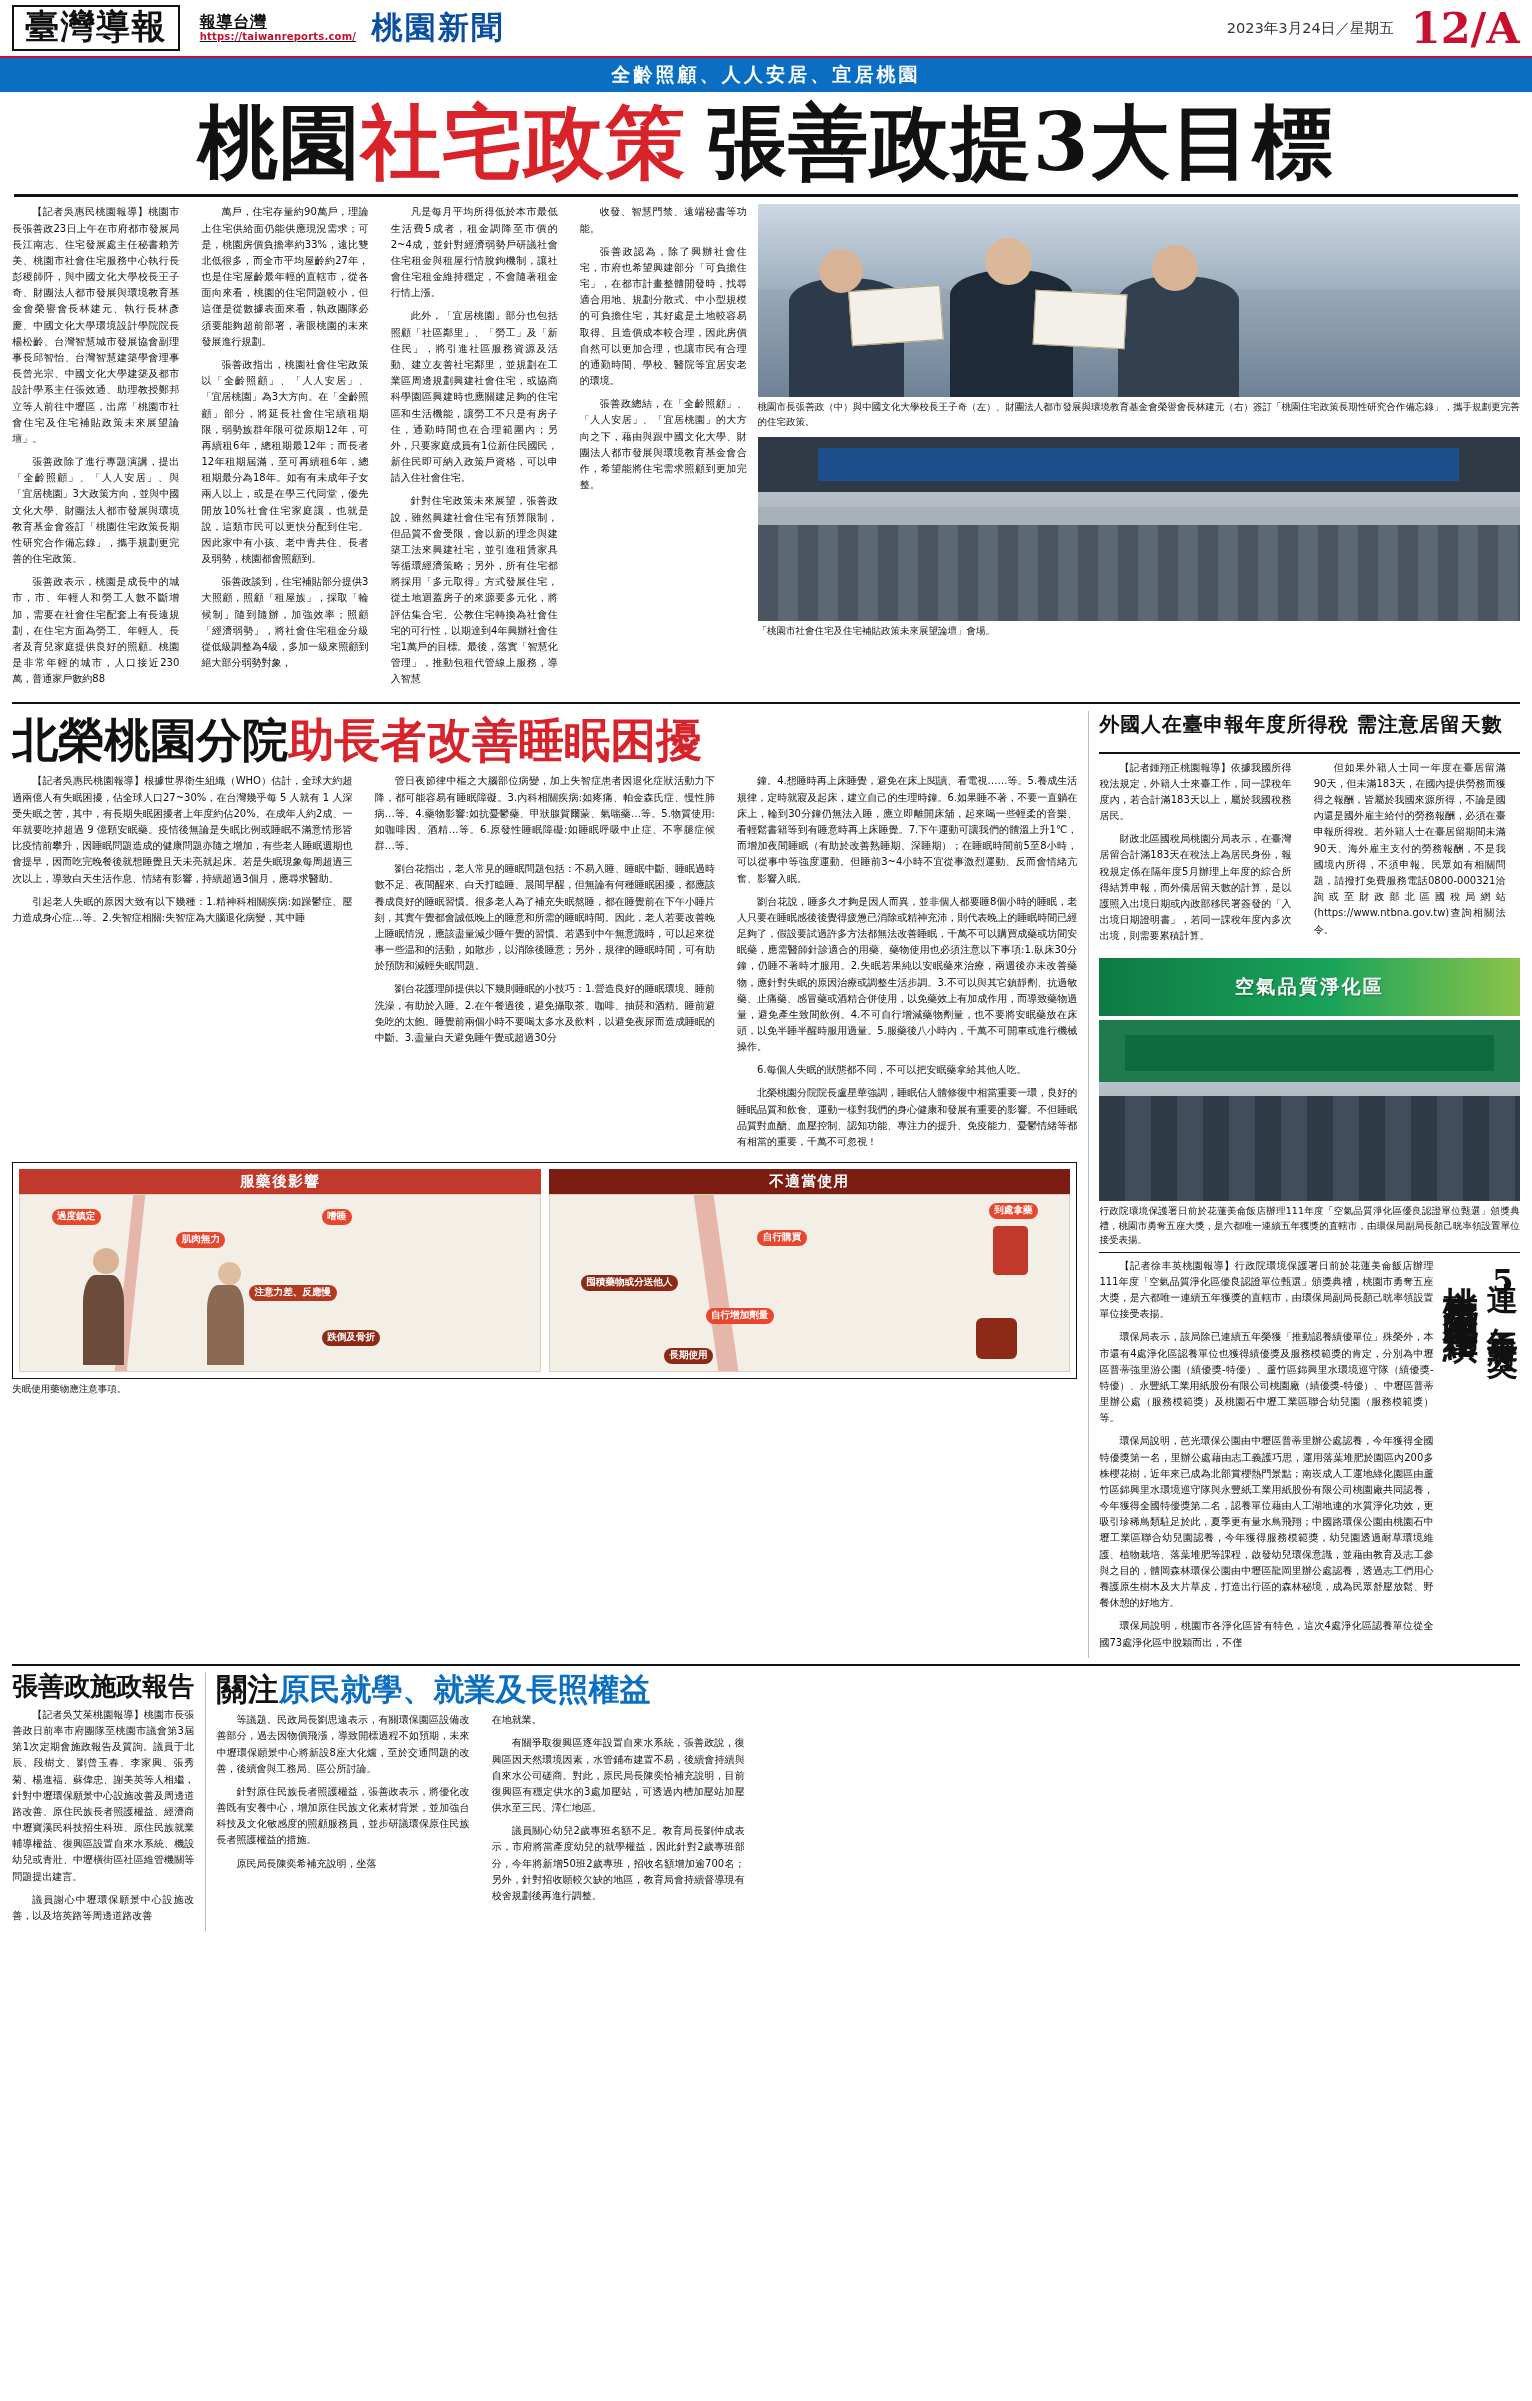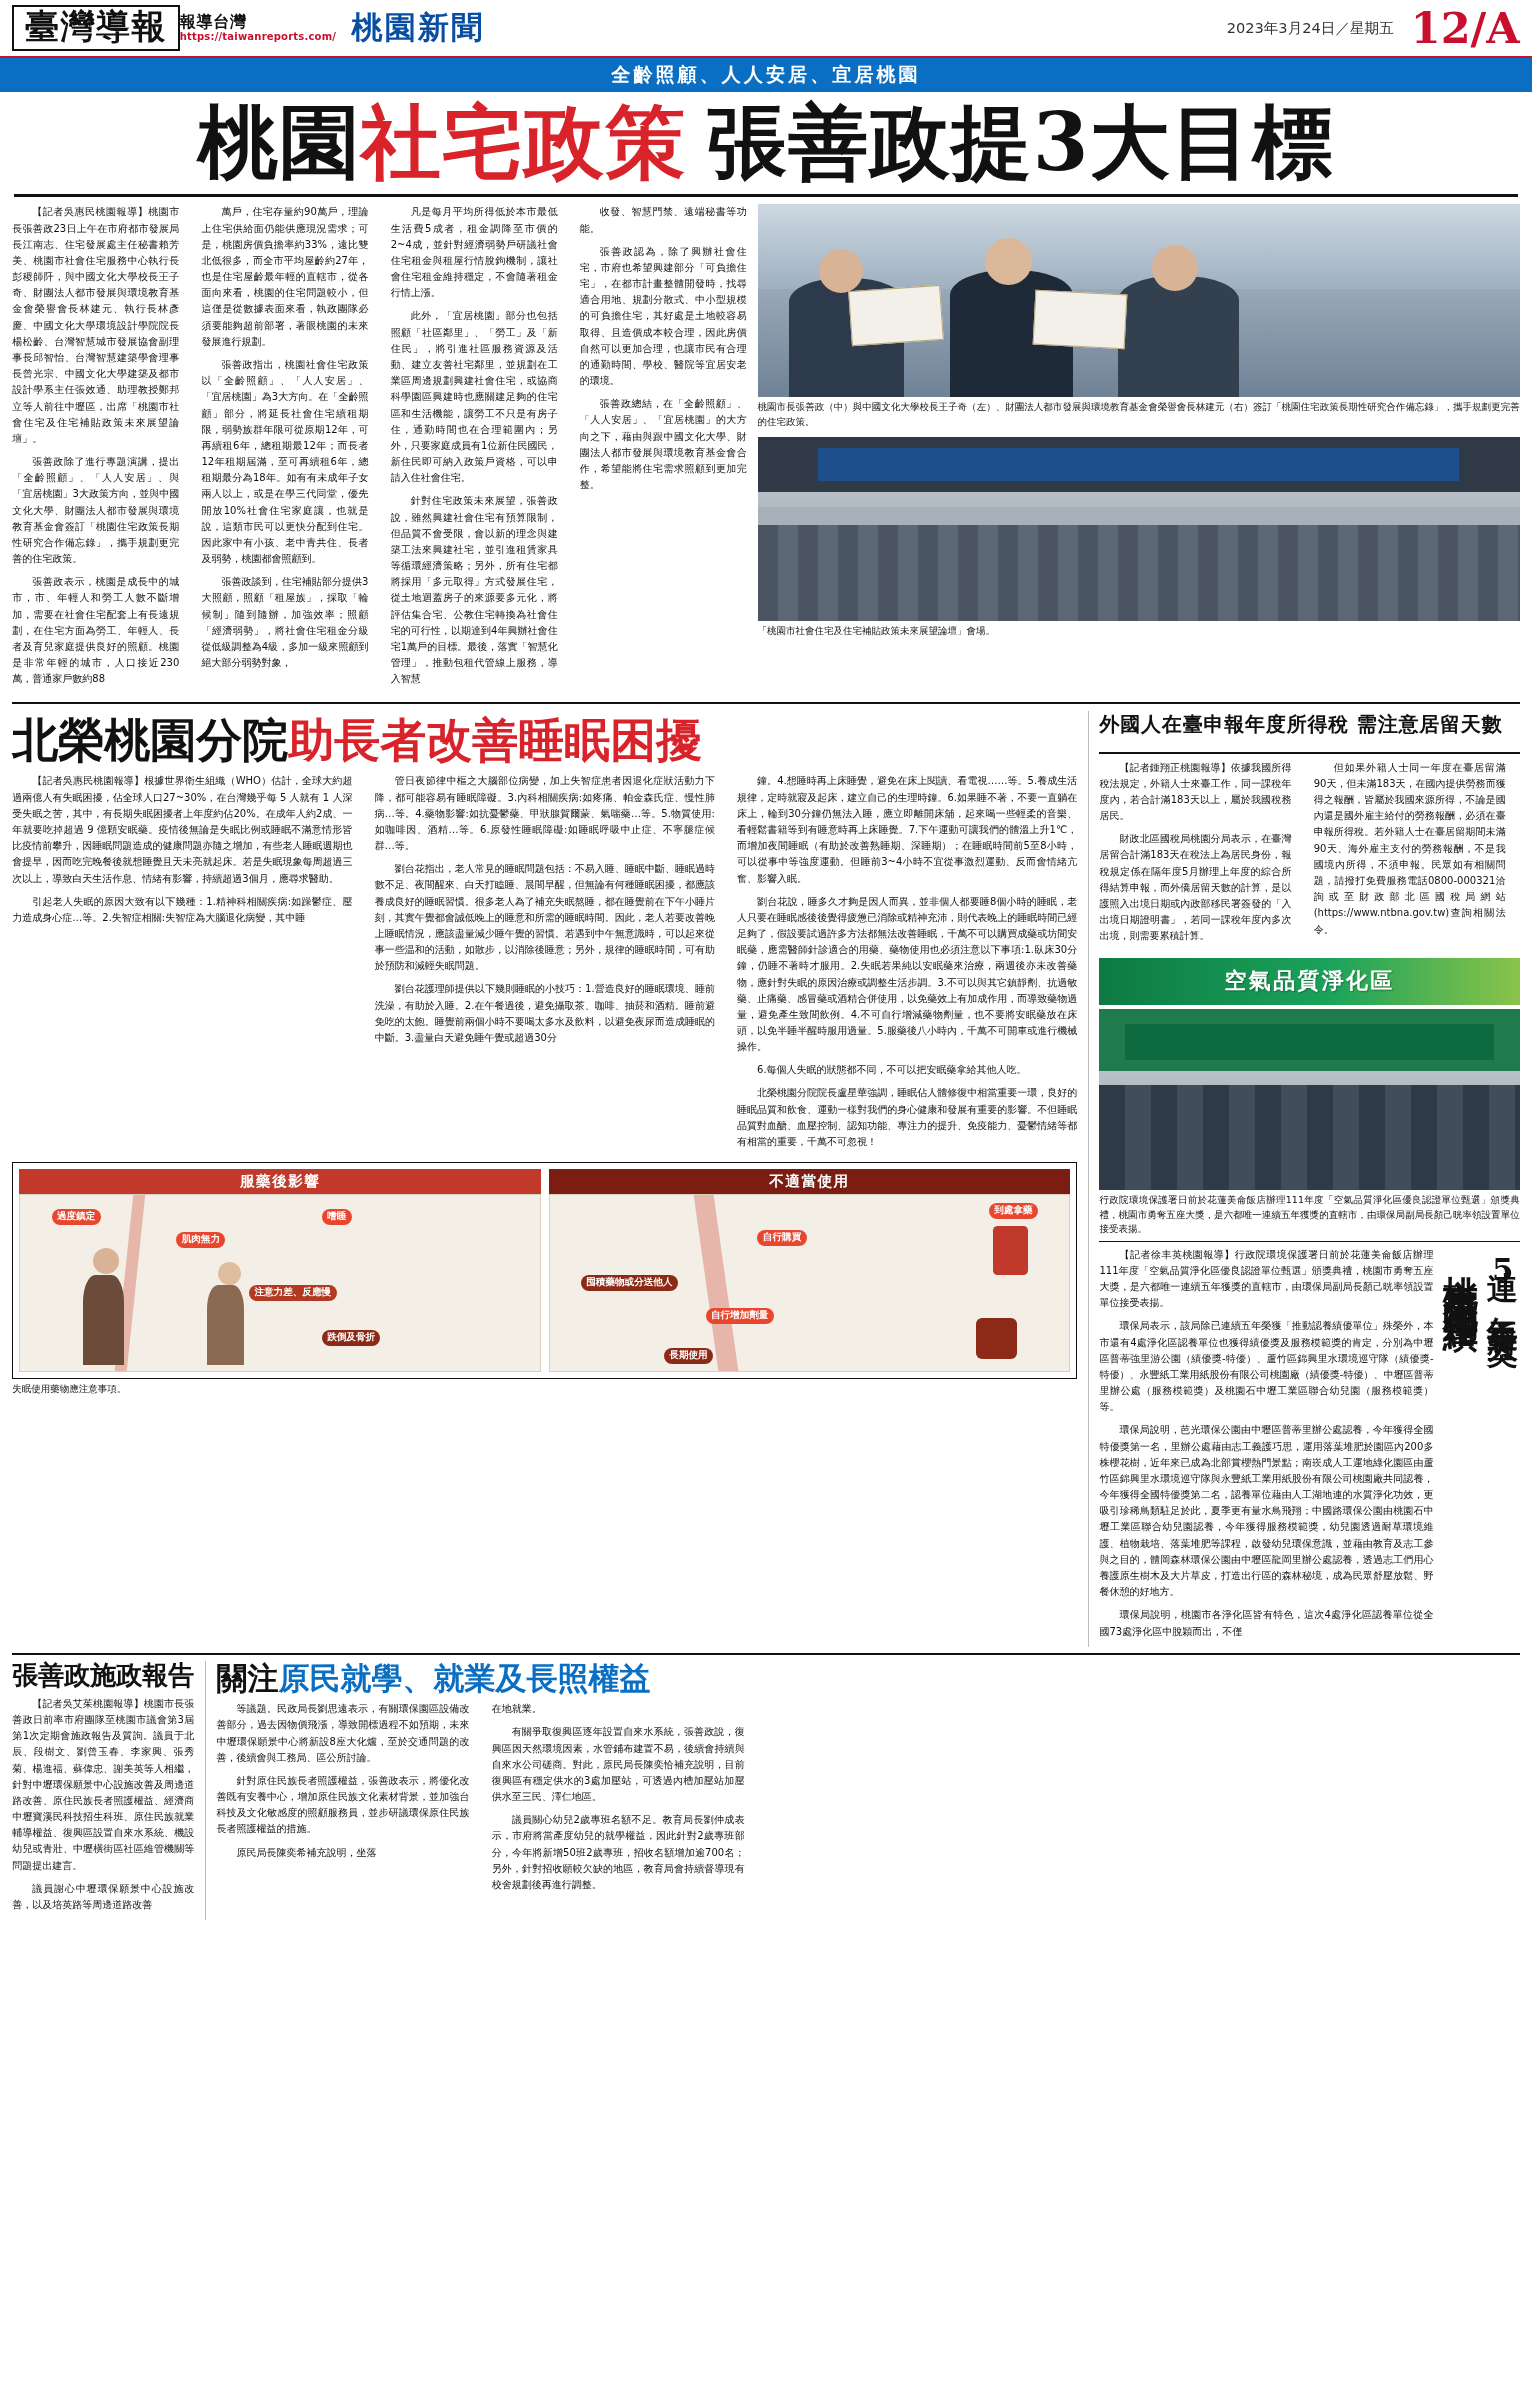--- a/index.html
+++ b/index.html
@@ -28,21 +28,21 @@
   .logo-text {
     font-family: "DejaVu Serif", "Liberation Serif", serif;
     font-weight: bold;
     font-size: 34px;
     letter-spacing: 1.5px;
     color: #111;
     border: 2.3px solid #111;
     padding: 1.5px 10.7px 4.6px;
     line-height: 1.05;
   }
-  .masthead-center { line-height: 1.15; }
+  .masthead-center { margin-left: 20px; line-height: 1.15; text-decoration: underline; }
   .mh-cn { font-size: 16px; font-weight: bold; color:#111; letter-spacing:0.8px;}
   .mh-url { font-size: 10px; color:#c8102e; font-weight:bold; letter-spacing:0.2px;}
   .section-name {
     margin-left: 15.3px;
     font-size: 31px;
     font-weight: bold;
     color: #0a4ea2;
     letter-spacing: 2.3px;
     font-family:"DejaVu Serif","Liberation Serif",serif;
   }
@@ -160,24 +160,24 @@
     padding:1.5px 5.4px; border-radius:8.4px; white-space:nowrap; font-weight:bold;
   }
   .tag.dark { background:#8c2a17; }
   .tag.plain { background:#b33a22; }
   .road { position:absolute; background:#c9443055; }
   .info-cap { font-size:9.5px; margin-top:3.8px; }
   .hr-thick { height:2.3px; background:#111; margin:6.1px 0; }
   .hr-med { height:1.5px; background:#111; margin:4.6px 0; }
 
   .award-banner {
-    height: 47px; background: linear-gradient(90deg,#0e7a43,#1aa35a 55%, #8bc34a);
+    height: 58px; background: linear-gradient(90deg,#0e7a43,#1aa35a 55%, #8bc34a);
     color:#fff; display:flex; align-items:center; justify-content:center;
     font-family:"DejaVu Serif","Liberation Serif",serif;
-    font-weight:bold; font-size:22px; letter-spacing:2.3px;
+    font-weight:bold; font-size:19px; letter-spacing:2.3px;
     text-shadow: 0.8px 0.8px 1.5px #00000055;
   }
 </style>
 </head>
 <body>
 
 <div class="page">
 
   <div class="masthead">
     <div class="logo-box">

